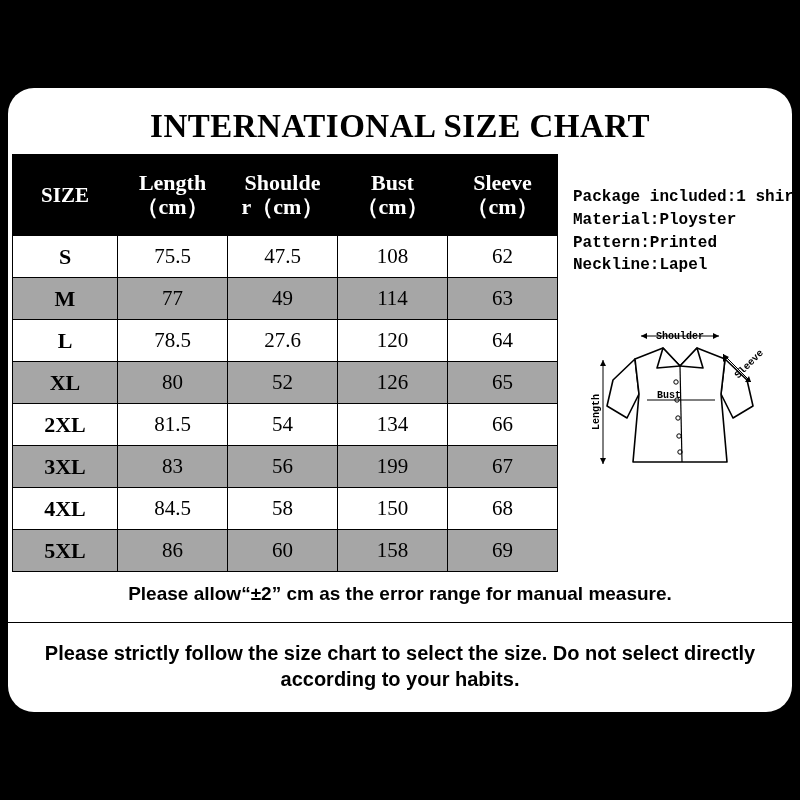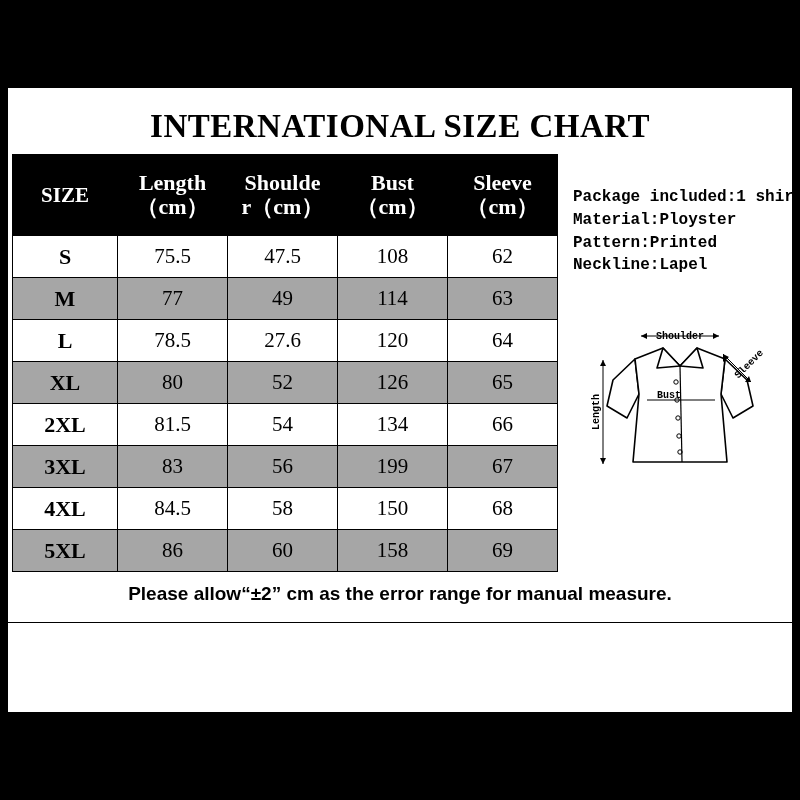--- a/index.html
+++ b/index.html
@@ -21,20 +21,21 @@
   }
   
   .card {
     position: absolute;
     left: 8px;
     top: 88px;
     width: 784px;
     height: 624px;
     background: #ffffff;
     box-sizing: border-box;
+    border-radius: 26px;
   }
   .title {
     text-align: center;
     font-family: "Liberation Serif", serif;
     font-weight: bold;
     font-size: 33px;
     letter-spacing: 0.5px;
     color: #000000;
     padding-top: 20px;
     padding-bottom: 10px;
@@ -294,15 +295,19 @@
             <text x="186" y="64" font-family="Liberation Mono, monospace" font-size="10" font-weight="bold" text-anchor="middle" fill="#000000" transform="rotate(-45 186 64)">Sleeve</text>
             <text x="92" y="96" font-family="Liberation Mono, monospace" font-size="10" font-weight="bold" text-anchor="start" fill="#000000">Bust</text>
           </svg>
         </div>
       </div>
 
     </div>
 
     <div class="note1">Please allow“±2” cm as the error range for manual measure.</div>
     <div class="divider"></div>
+    <div class="note2">
+      <span>Please strictly follow the size chart to select the size. Do not select</span>
+      <span>directly according to your habits.</span>
+    </div>
 
   </div>
 </div>
 
 </body></html>

